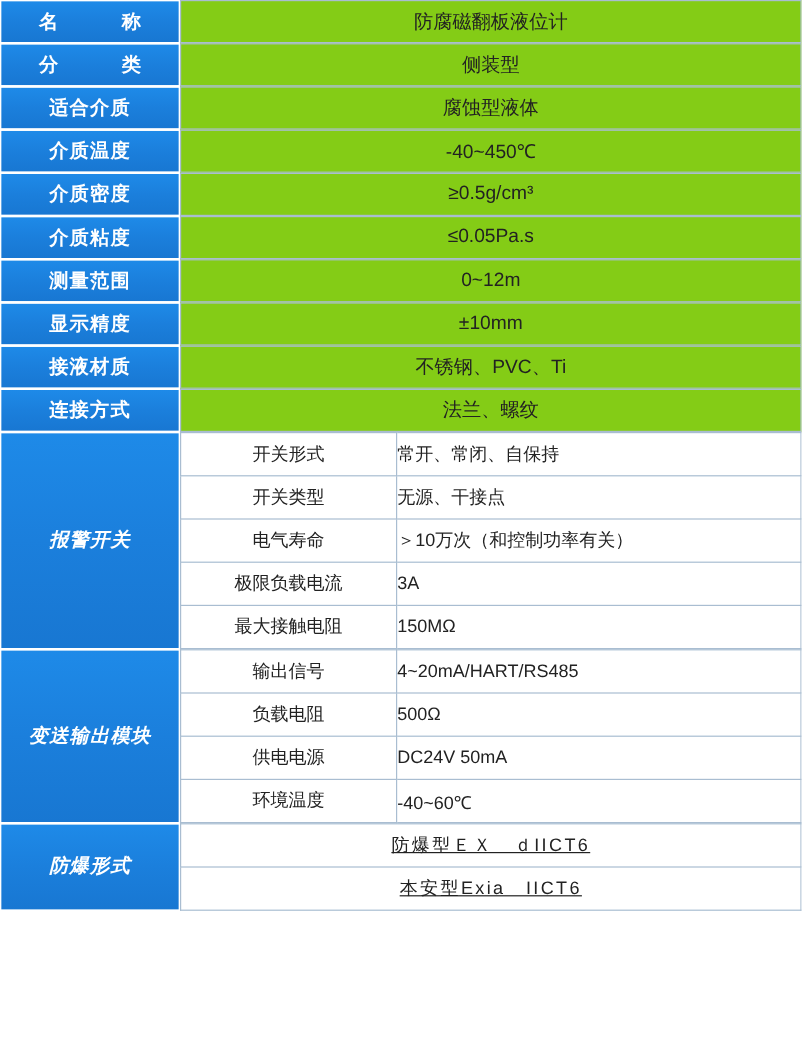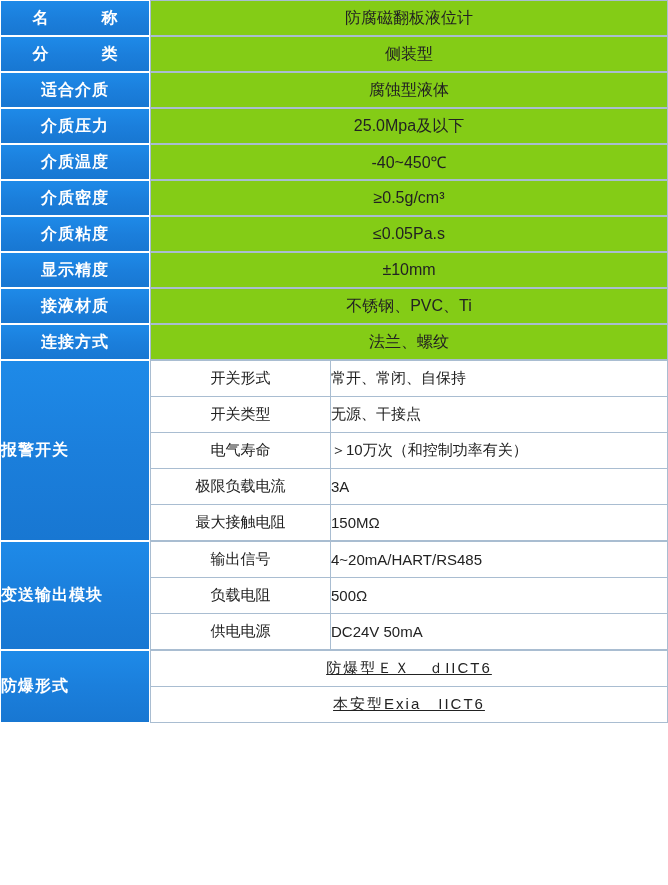--- a/index.html
+++ b/index.html
@@ -79,22 +79,23 @@
   .group-cell {
     padding: 0;
     border: 1px solid #ffffff;
     vertical-align: middle;
   }
   .blue-group {
     background: linear-gradient(180deg, #1e8ae8 0%, #1b7fdc 50%, #1877d2 100%);
     color: #ffffff;
     font-size: 16px;
     font-weight: bold;
-    text-align: left;
+    text-align: center;
     letter-spacing: 1px;
+    font-style: italic;
   }
   .ex-val {
     text-align: center;
     font-size: 16px;
     letter-spacing: 2px;
     text-decoration: underline;
   }
 </style>
 </head>
 <body>
@@ -111,34 +112,34 @@
     </tr>
     <tr>
       <td class="lbl spaced">分　　类</td>
       <td class="val">侧装型</td>
     </tr>
     <tr>
       <td class="lbl">适合介质</td>
       <td class="val">腐蚀型液体</td>
     </tr>
     <tr>
-      <td class="lbl">介质压力</td>
-      <td class="val">25.0Mpa及以下</td>
-    </tr>
-    <tr>
       <td class="lbl">介质温度</td>
       <td class="val">-40~450℃</td>
     </tr>
     <tr>
       <td class="lbl">介质密度</td>
       <td class="val">≥0.5g/cm³</td>
     </tr>
     <tr>
       <td class="lbl">介质粘度</td>
       <td class="val">≤0.05Pa.s</td>
+    </tr>
+    <tr>
+      <td class="lbl">测量范围</td>
+      <td class="val">0~12m</td>
     </tr>
     <tr>
       <td class="lbl">显示精度</td>
       <td class="val">±10mm</td>
     </tr>
     <tr>
       <td class="lbl">接液材质</td>
       <td class="val">不锈钢、PVC、Ti</td>
     </tr>
     <tr>
@@ -194,20 +195,24 @@
               <td class="sub-val">4~20mA/HART/RS485</td>
             </tr>
             <tr>
               <td class="sub-name">负载电阻</td>
               <td class="sub-val">500Ω</td>
             </tr>
             <tr>
               <td class="sub-name">供电电源</td>
               <td class="sub-val">DC24V 50mA</td>
             </tr>
+            <tr>
+              <td class="sub-name">环境温度</td>
+              <td class="sub-val">-40~60℃</td>
+            </tr>
           </tbody>
         </table>
       </td>
     </tr>
 
 
     <tr>
       <td class="group-cell blue-group">防爆形式</td>
       <td class="wrap">
         <table class="sub-table">

